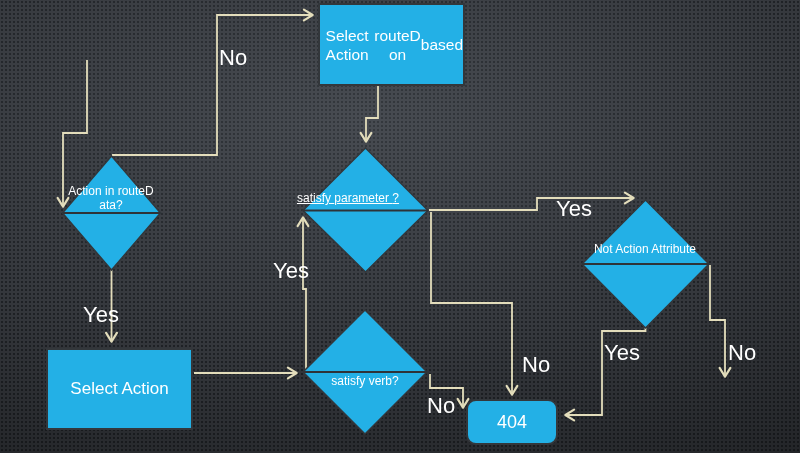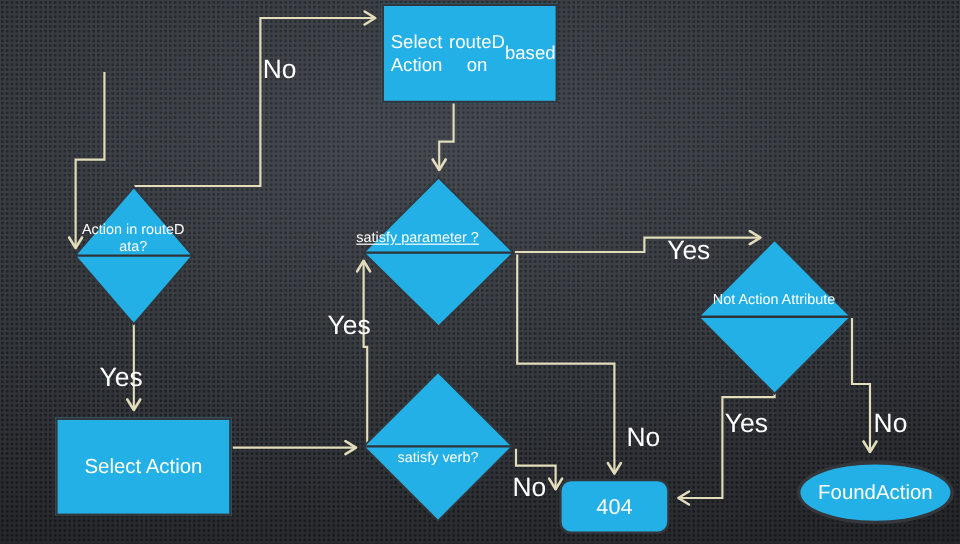--- a/index.html
+++ b/index.html
@@ -99,24 +99,20 @@
   </div>
 
   <div class="node" id="node-name">
     <span>Select Action</span>
   </div>
 
   <div class="node" id="node-404">
     <span>404</span>
   </div>
 
-  <div class="node" id="node-found">
-    <span>Found</span>
-    <span>Action</span>
-  </div>
 
   <div class="dlabel" id="dl-routedata">
     <span>Action</span>
     <span>in</span>
     <span>routeD</span>
     <span>ata?</span>
   </div>
 
   <div class="dlabel" id="dl-parameter">
     <span>satisfy</span>

